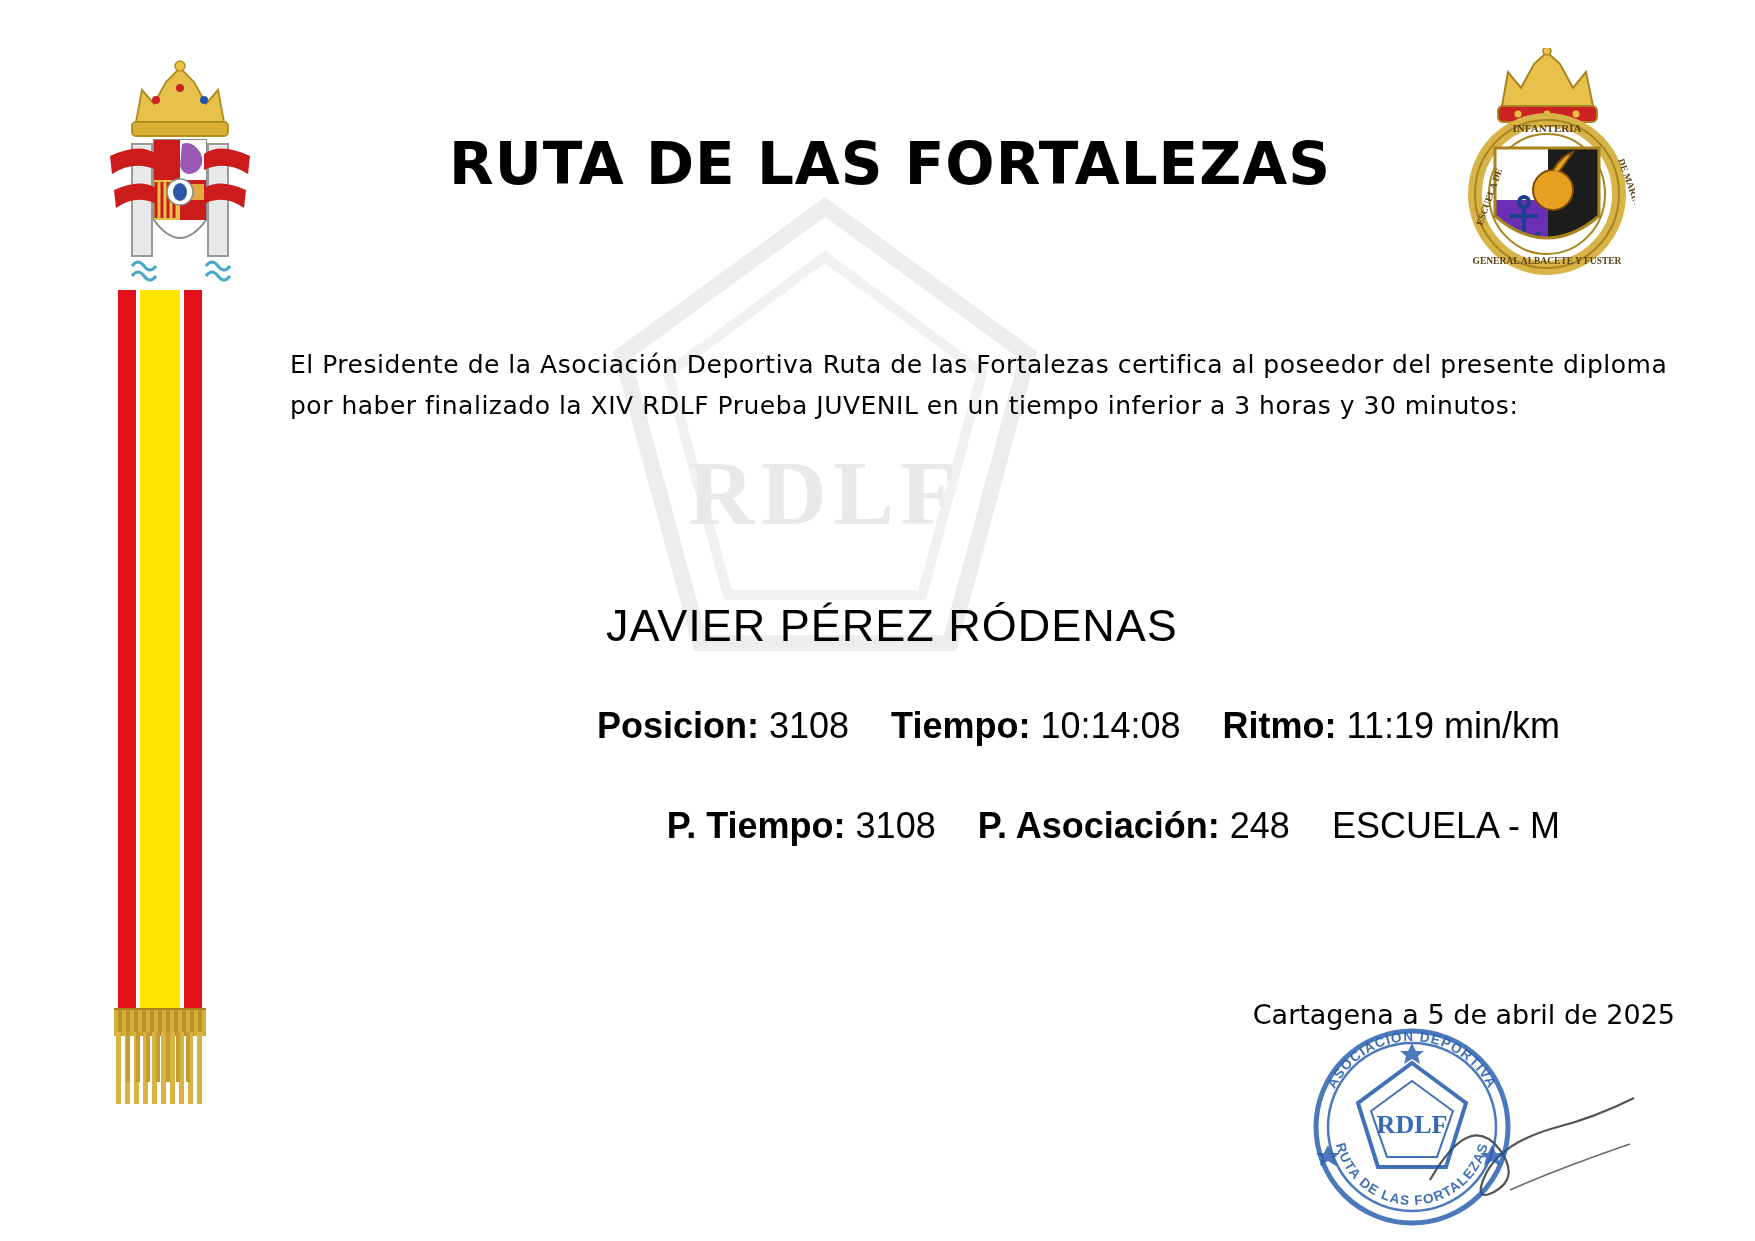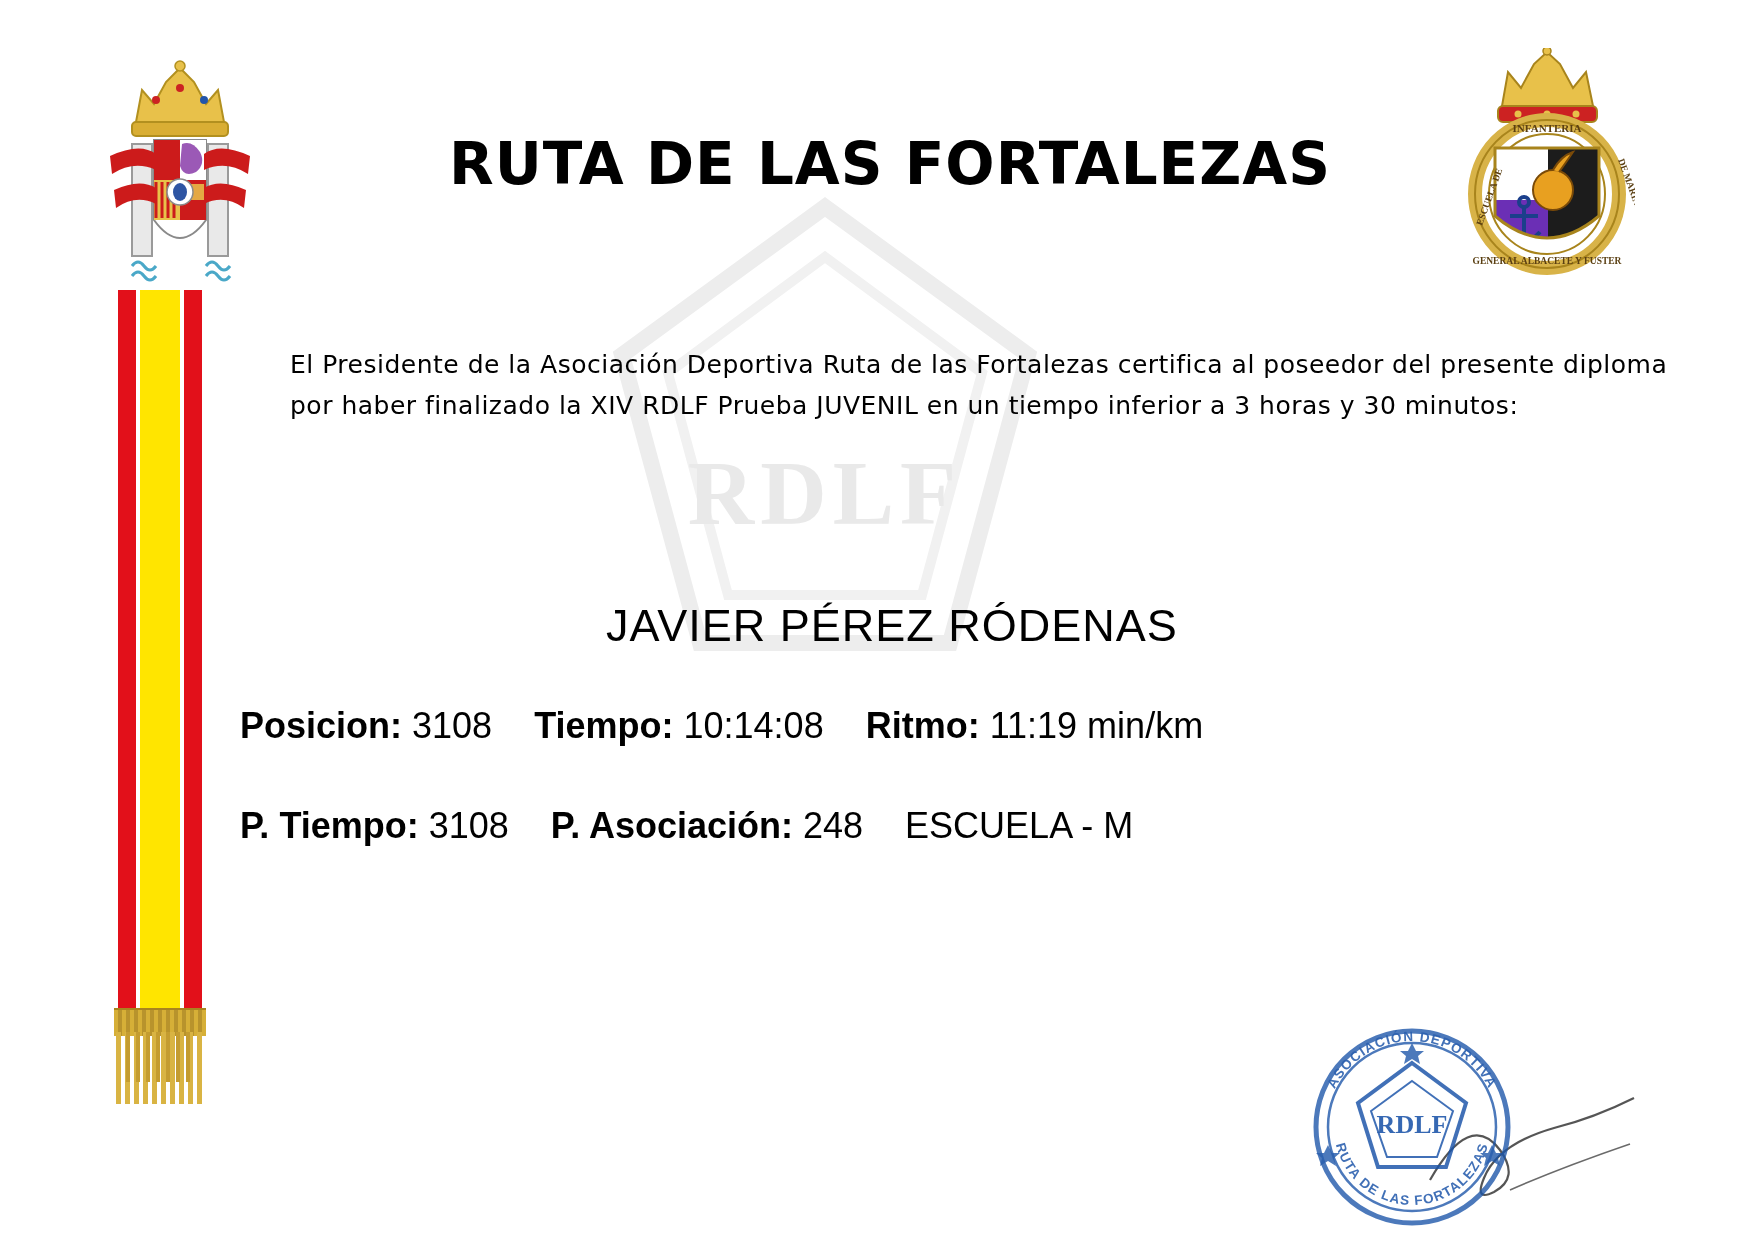--- a/index.html
+++ b/index.html
@@ -135,22 +135,22 @@
     width: 1200px;
     text-align: center;
     font-size: 45px;
     letter-spacing: 1px;
     z-index: 3;
   }
 
   .stats-row {
     position: absolute;
     width: 1300px;
-    left: 240px;
-    text-align: left;
+    left: 260px;
+    text-align: right;
     font-size: 36px;
     z-index: 3;
   }
   .stats-row.row1 { top: 705px; }
   .stats-row.row2 { top: 805px; }
   .stats-row b { font-weight: 700; }
   .stat-gap { display: inline-block; width: 22px; }
 
   
   .footer {
@@ -309,20 +309,21 @@
   <b>P. Tiempo:</b>
   <span>3108</span>
   <span class="stat-gap"></span>
   <b>P. Asociación:</b>
   <span>248</span>
   <span class="stat-gap"></span>
   <span>ESCUELA - M</span>
 </div>
 
 <div class="footer">
+  <div>Cartagena a 5 de abril de 2025</div>
 </div>
 
 <div class="signature">
   <svg width="230" height="150" viewBox="0 0 230 150" aria-hidden="true">
     <path d="M10 110 q40 -70 70 -30 q20 28 -6 42 q-20 10 -10 -14 q14 -34 70 -50 q40 -10 80 -30" fill="none" stroke="#2b2b2b" stroke-width="2.2" opacity="0.8"></path>
     <path d="M90 120 q50 -22 120 -46" fill="none" stroke="#2b2b2b" stroke-width="1.6" opacity="0.7"></path>
   </svg>
 </div>
 
 <div class="stamp">

